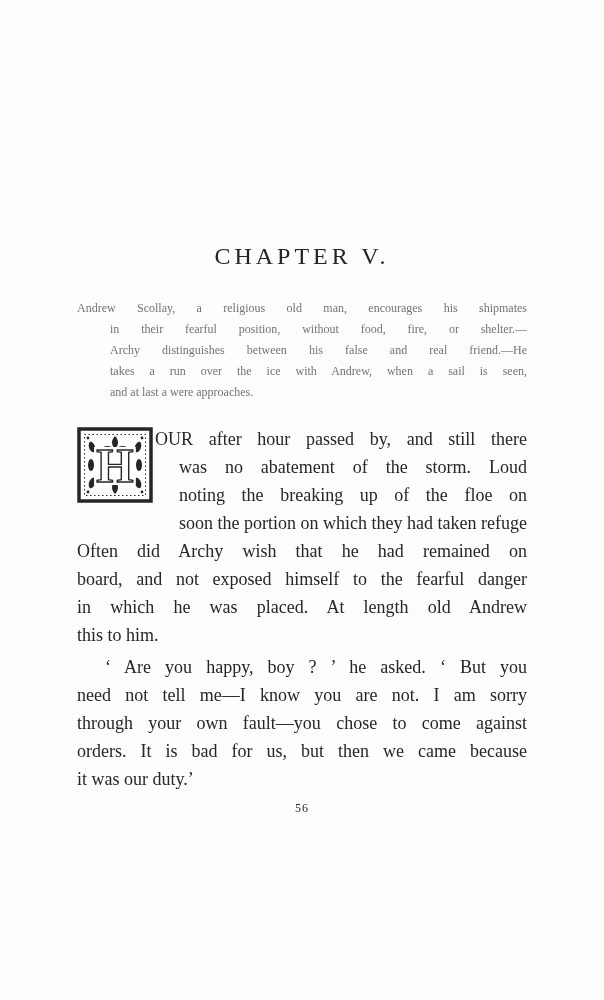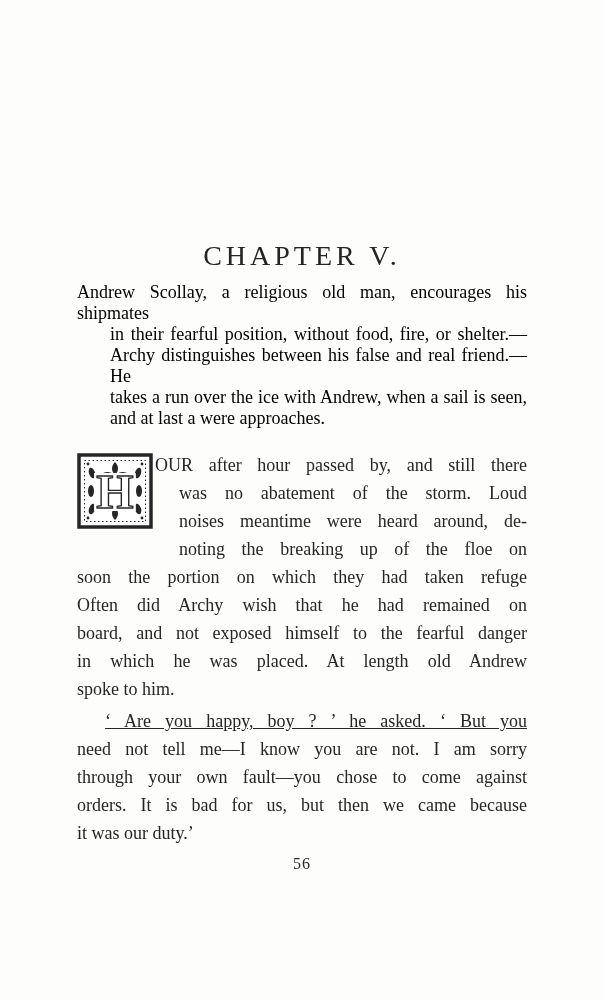--- a/index.html
+++ b/index.html
@@ -8,55 +8,55 @@
     width:604px; height:1000px;
     background:#fdfdfc;
     color:#262626;
     font-family:"Liberation Serif", serif;
     overflow:hidden;
   }
   .content { width:450px; margin:0 auto; padding-top:242px; }
 
   .chapter-heading {
     margin:0; padding:0;
-    font-size:28px; font-weight:normal;
+    font-size:24px; font-weight:normal;
     letter-spacing:4px;
     text-align:center;
     line-height:28px;
     color:#242424;
   }
 
   .tline { text-align:justify; text-align-last:justify; }
   .tline.last { text-align-last:left; }
 
   .summary {
-    margin-top:12px;
-    font-size:18px; line-height:21px;
-    color:#000000;
+    margin-top:28px;
+    font-size:12px; line-height:21px;
+    color:#737373;
   }
   .summary .tline { margin-left:33px; }
   .summary .tline:first-child { margin-left:0; }
 
   .para { font-size:18px; line-height:28px; }
   .para-first { margin-top:22px; }
   .para-next { margin-top:4px; }
 
   .drop-cap {
     float:left;
     width:76px; height:76px;
     margin:2px 26px 12px 0;
     display:block;
   }
   .drop-para .para-lines .tline:first-child { text-indent:-24px; }
-  .indent-first .tline:first-child { text-indent:28px;text-decoration:underline; }
+  .indent-first .tline:first-child { text-indent:28px; }
 
   .folio {
     margin-top:8px;
     text-align:center;
-    font-size:16px;
+    font-size:12px;
     letter-spacing:1px;
     color:#2a2a2a;
   }
 </style>
 </head>
 <body>
 
 <div class="page">
   <div class="content">
 
@@ -91,27 +91,26 @@
             <circle cx="65" cy="11" r="1.4"></circle>
           <circle cx="11" cy="65" r="1.4"></circle>
             <circle cx="65" cy="65" r="1.4"></circle>
         </g>
         <text x="38" y="55" text-anchor="middle" font-size="48" font-weight="bold" font-family="'Liberation Serif',serif" fill="#ffffff" stroke="#ffffff" stroke-width="6">H</text>
         <text x="38" y="55" text-anchor="middle" font-size="48" font-weight="bold" font-family="'Liberation Serif',serif" fill="#ffffff" stroke="#262626" stroke-width="1.4">H</text>
       </svg>
       <div class="para-lines">
           <div class="tline">OUR after hour passed by, and still there</div>
           <div class="tline">was no abatement of the storm.  Loud</div>
-          <div class="tline">noises meantime were heard around, de-</div>
           <div class="tline">noting the breaking up of the floe on</div>
           <div class="tline">soon the portion on which they had taken refuge</div>
           <div class="tline">Often did Archy wish that he had remained on</div>
           <div class="tline">board, and not exposed himself to the fearful danger</div>
           <div class="tline">in which he was placed.  At length old Andrew</div>
-          <div class="tline last">spoke to him.</div>
+          <div class="tline last">this to him.</div>
         </div>
     </div>
 
     <div class="para para-next indent-first">
         <div class="tline">‘ Are you happy, boy ? ’ he asked.  ‘ But you</div>
         <div class="tline">need not tell me—I know you are not.  I am sorry</div>
         <div class="tline">through your own fault—you chose to come against</div>
         <div class="tline">orders.  It is bad for us, but then we came because</div>
         <div class="tline last">it was our duty.’</div>
       </div>

